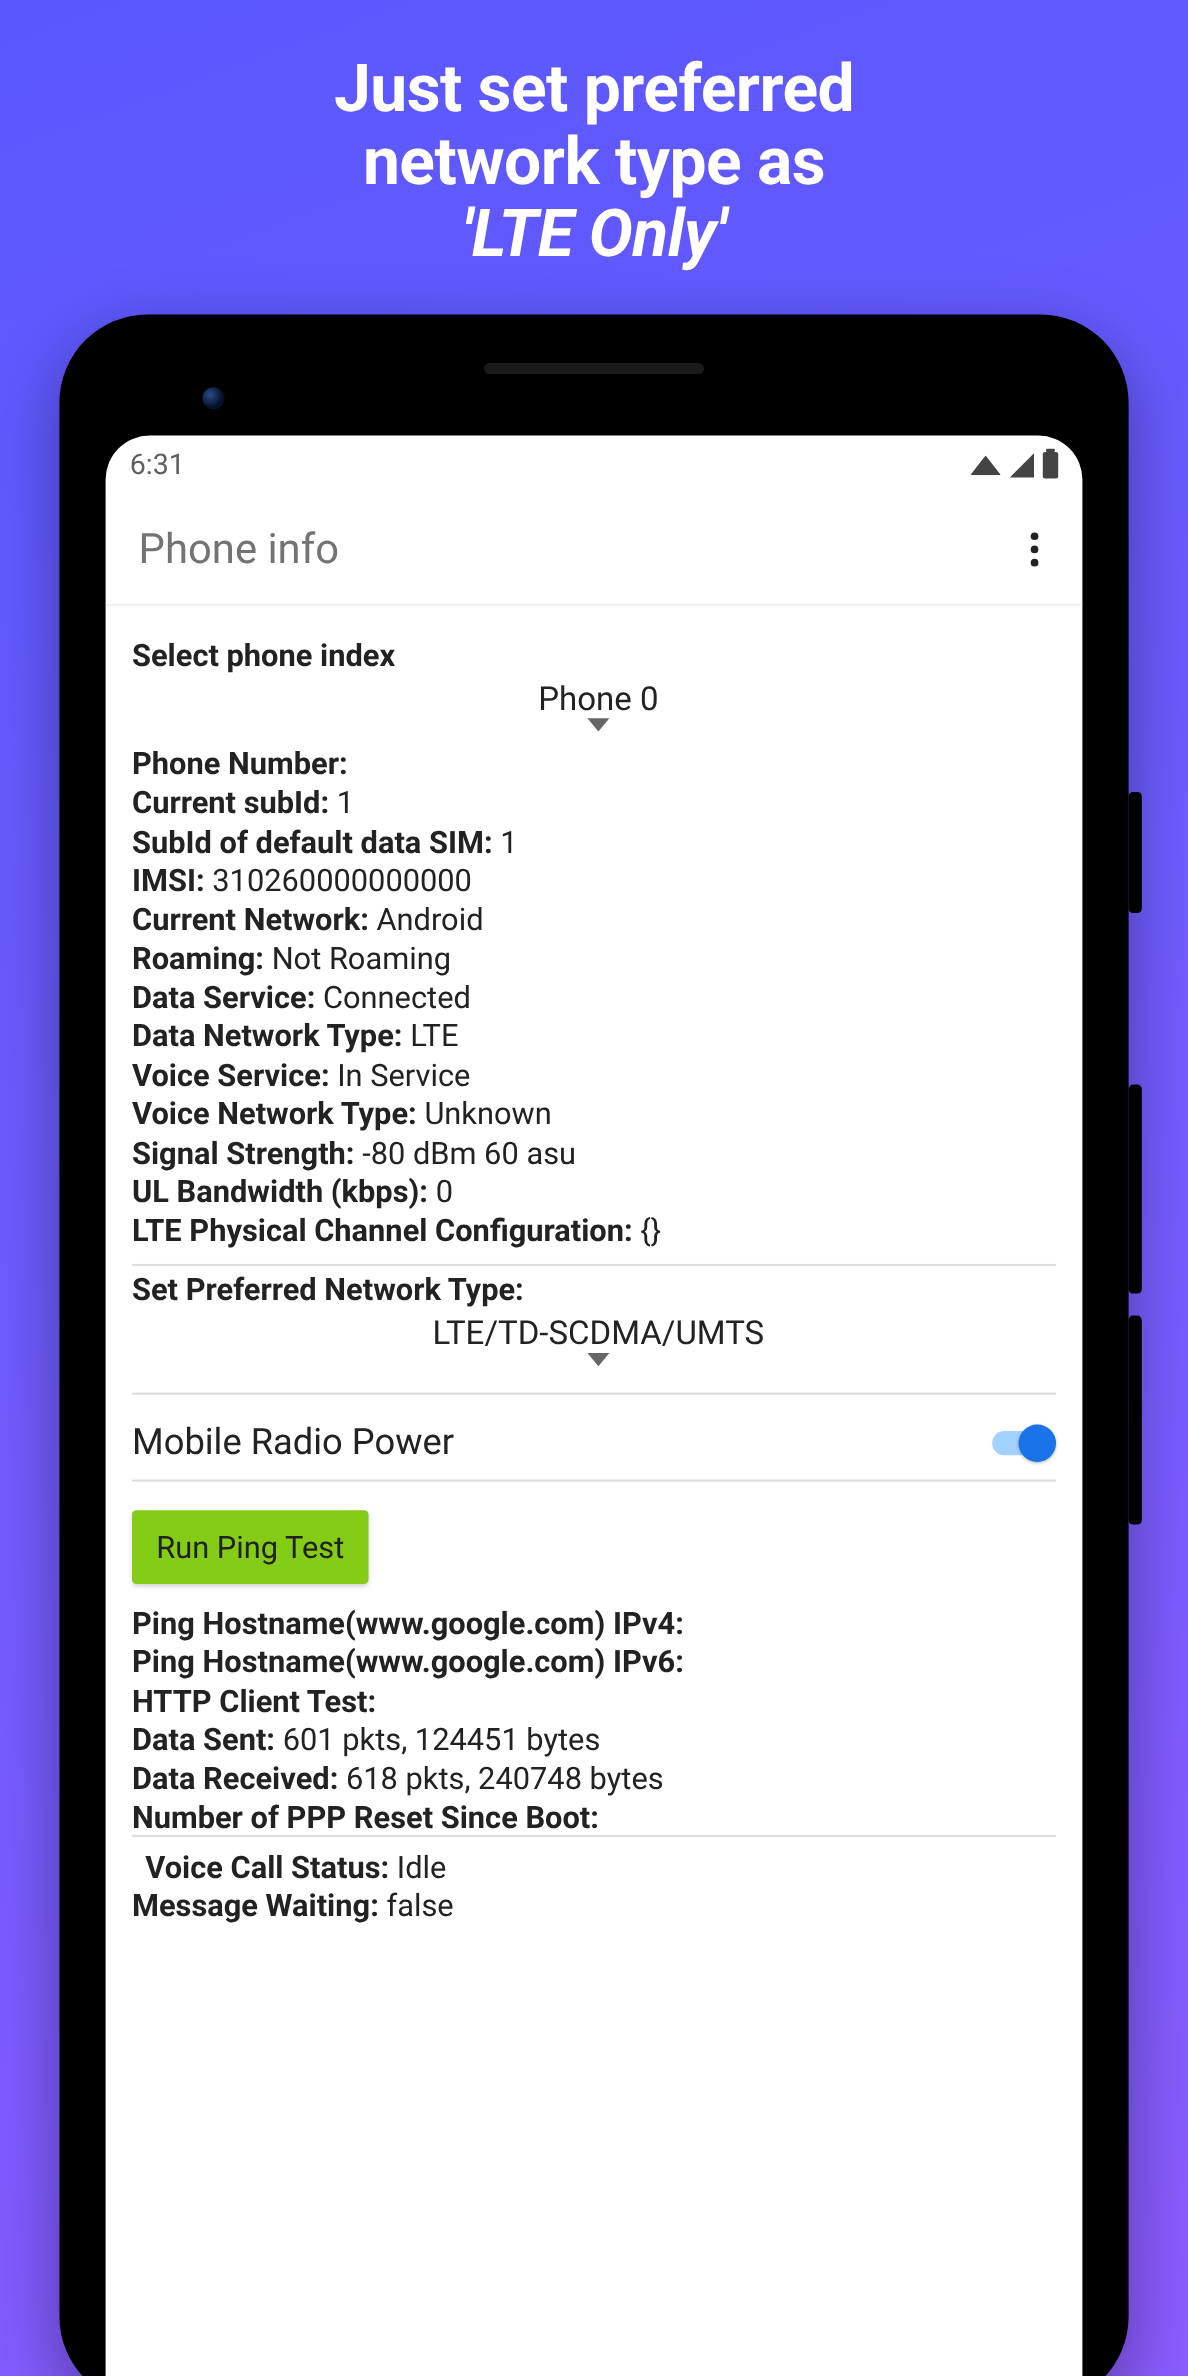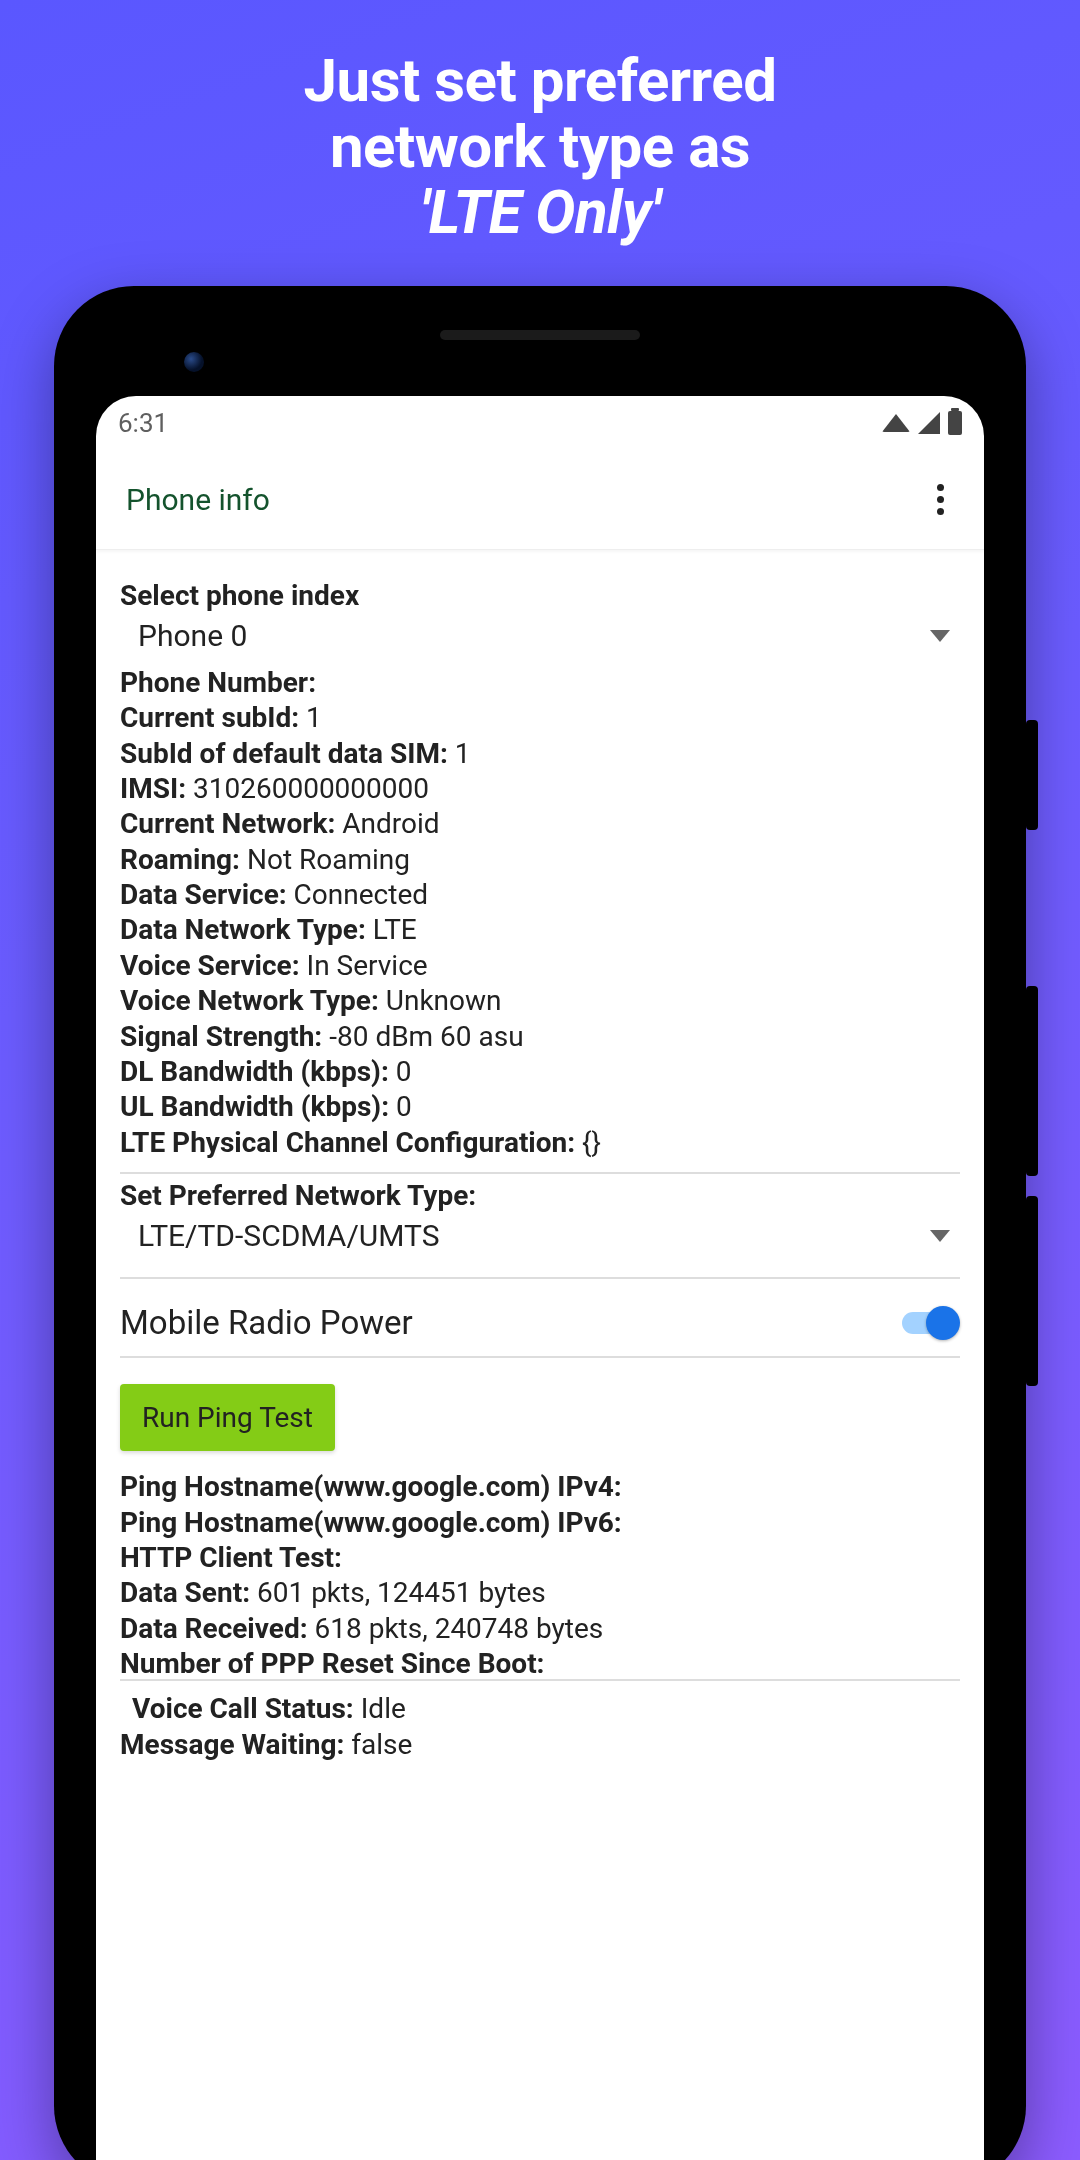--- a/index.html
+++ b/index.html
@@ -85,32 +85,33 @@
   .batt:before{content:"";position:absolute;top:-3px;left:3px;width:8px;height:3px;background:#444;border-radius:1px;}
   .appbar {
     height: 100px;
     display: flex;
     align-items: center;
     justify-content: space-between;
     padding: 0 30px;
     border-bottom: 1px solid #eee;
     box-shadow: 0 2px 3px rgba(0,0,0,0.04);
   }
-  .appbar-title { font-size: 30px; color: #14532d; font-weight:400;}
+  .appbar-title { font-size: 38px; color: #737373; font-weight:400;}
   .more-icon { display:flex; flex-direction:column; gap:5px; padding:10px; }
   .more-icon span { width:7px; height:7px; background:#222; border-radius:50%; }
   .content { padding: 24px 24px 0 24px; color:#222; font-size:28px; line-height:1.12; }
   .label-row { margin-top:4px; }
   .label-row b { font-weight:700; }
   .label-row .val { font-weight:400; }
   .section-label { font-weight:700; margin-top:6px; }
   .dropdown {
     display:flex; align-items:center; justify-content:space-between;
     padding: 8px 10px 10px 18px;
     font-size:30px;
+    flex-direction:column;
   }
   .dropdown .caret {
     width:0;height:0;border-left:10px solid transparent;border-right:10px solid transparent;border-top:12px solid #666;
   }
   .divider { height:2px; background:#ddd; margin-top:14px; }
   .toggle-row {
     display:flex; align-items:center; justify-content:space-between;
     padding-top:26px; padding-bottom:14px;
     border-bottom:2px solid #ddd;
   }
@@ -187,21 +188,20 @@
       <div class="label-row"><b>Current subId:</b> <span class="val">1</span></div>
       <div class="label-row"><b>SubId of default data SIM:</b> <span class="val">1</span></div>
       <div class="label-row"><b>IMSI:</b> <span class="val">310260000000000</span></div>
       <div class="label-row"><b>Current Network:</b> <span class="val">Android</span></div>
       <div class="label-row"><b>Roaming:</b> <span class="val">Not Roaming</span></div>
       <div class="label-row"><b>Data Service:</b> <span class="val">Connected</span></div>
       <div class="label-row"><b>Data Network Type:</b> <span class="val">LTE</span></div>
       <div class="label-row"><b>Voice Service:</b> <span class="val">In Service</span></div>
       <div class="label-row"><b>Voice Network Type:</b> <span class="val">Unknown</span></div>
       <div class="label-row"><b>Signal Strength:</b> <span class="val">-80 dBm   60 asu</span></div>
-      <div class="label-row"><b>DL Bandwidth (kbps):</b> <span class="val">0</span></div>
       <div class="label-row"><b>UL Bandwidth (kbps):</b> <span class="val">0</span></div>
       <div class="label-row"><b>LTE Physical Channel Configuration:</b> <span class="val">{}</span></div>
 
       <div class="divider"></div>
 
       <div class="section-label" style="">Set Preferred Network Type:</div>
       <div class="dropdown">
         <span>LTE/TD-SCDMA/UMTS</span>
         <span class="caret"></span>
       </div>

